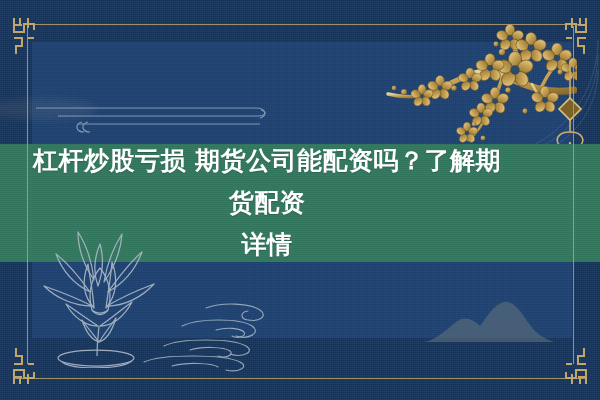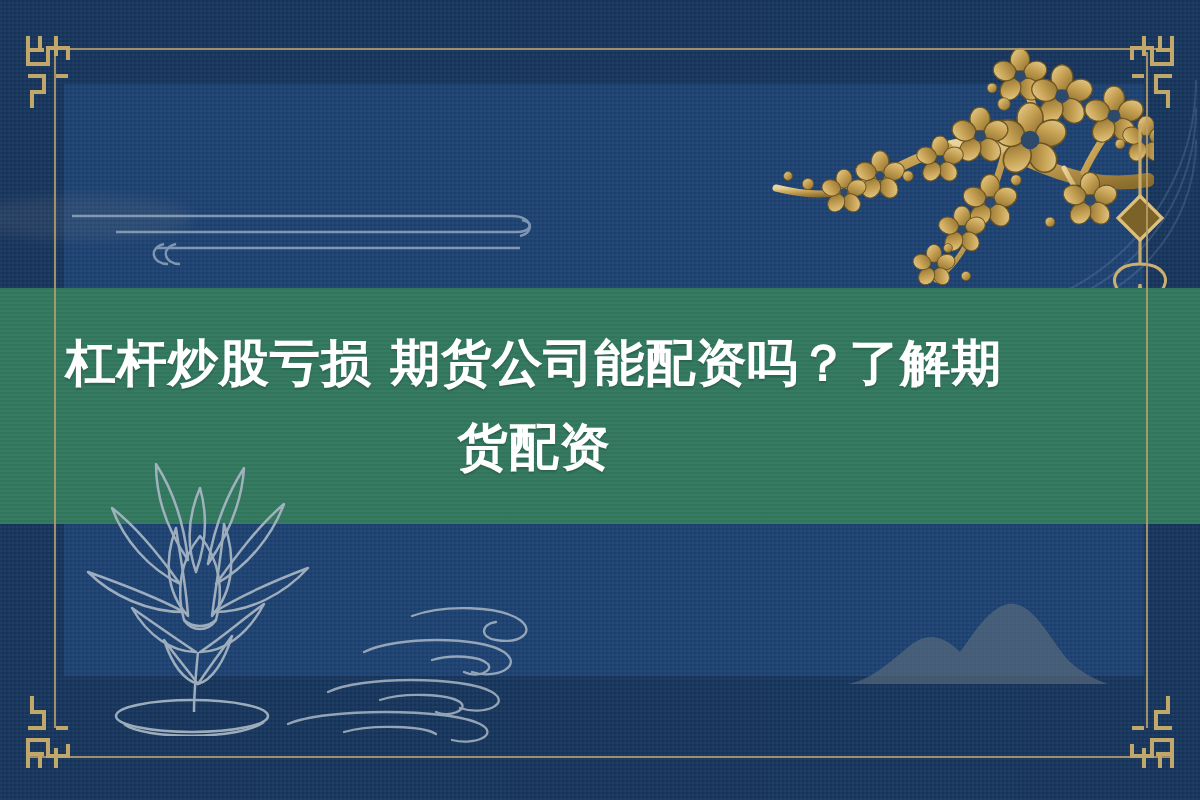--- a/index.html
+++ b/index.html
@@ -346,20 +346,21 @@
         <path d="M56,44 C48,44 46,36 54,34"></path>
         <path d="M62,44 C54,44 52,36 60,34"></path>
       </g>
     </svg>
   </div>
 
   <div class="green-band"></div>
 
   <div class="title-wrap">
     <div class="title-text">杠杆炒股亏损 期货公司能配资吗？了解期货配资</div>
+    <div class="title-text">详情</div>
   </div>
 
   <div class="lotus">
     <svg width="130" height="140" viewBox="0 0 130 140">
       <g fill="none" stroke="#a9b7c4" stroke-width="1.25" stroke-linejoin="round" opacity="0.92">
 
         <path d="M64,16 C58,30 57,44 62,58 C67,44 68,30 64,16 Z"></path>
         <path d="M42,4 C42,20 47,36 58,52 C56,34 51,18 42,4 Z"></path>
         <path d="M86,6 C85,22 79,38 68,54 C71,36 77,20 86,6 Z"></path>
         <path d="M20,26 C26,42 38,56 54,64 C44,50 33,36 20,26 Z"></path>

